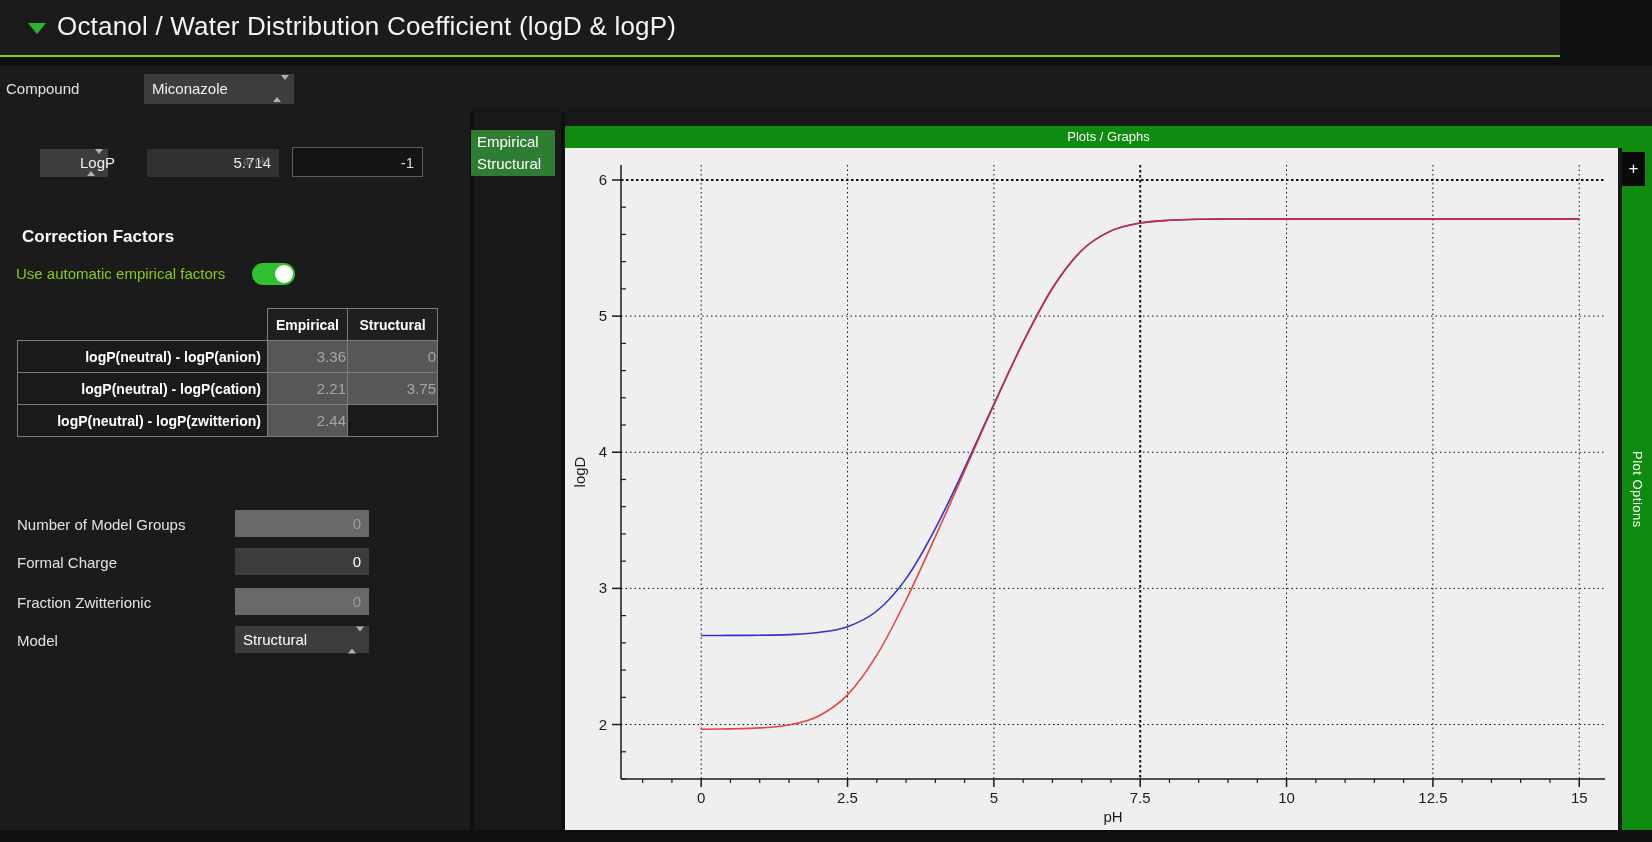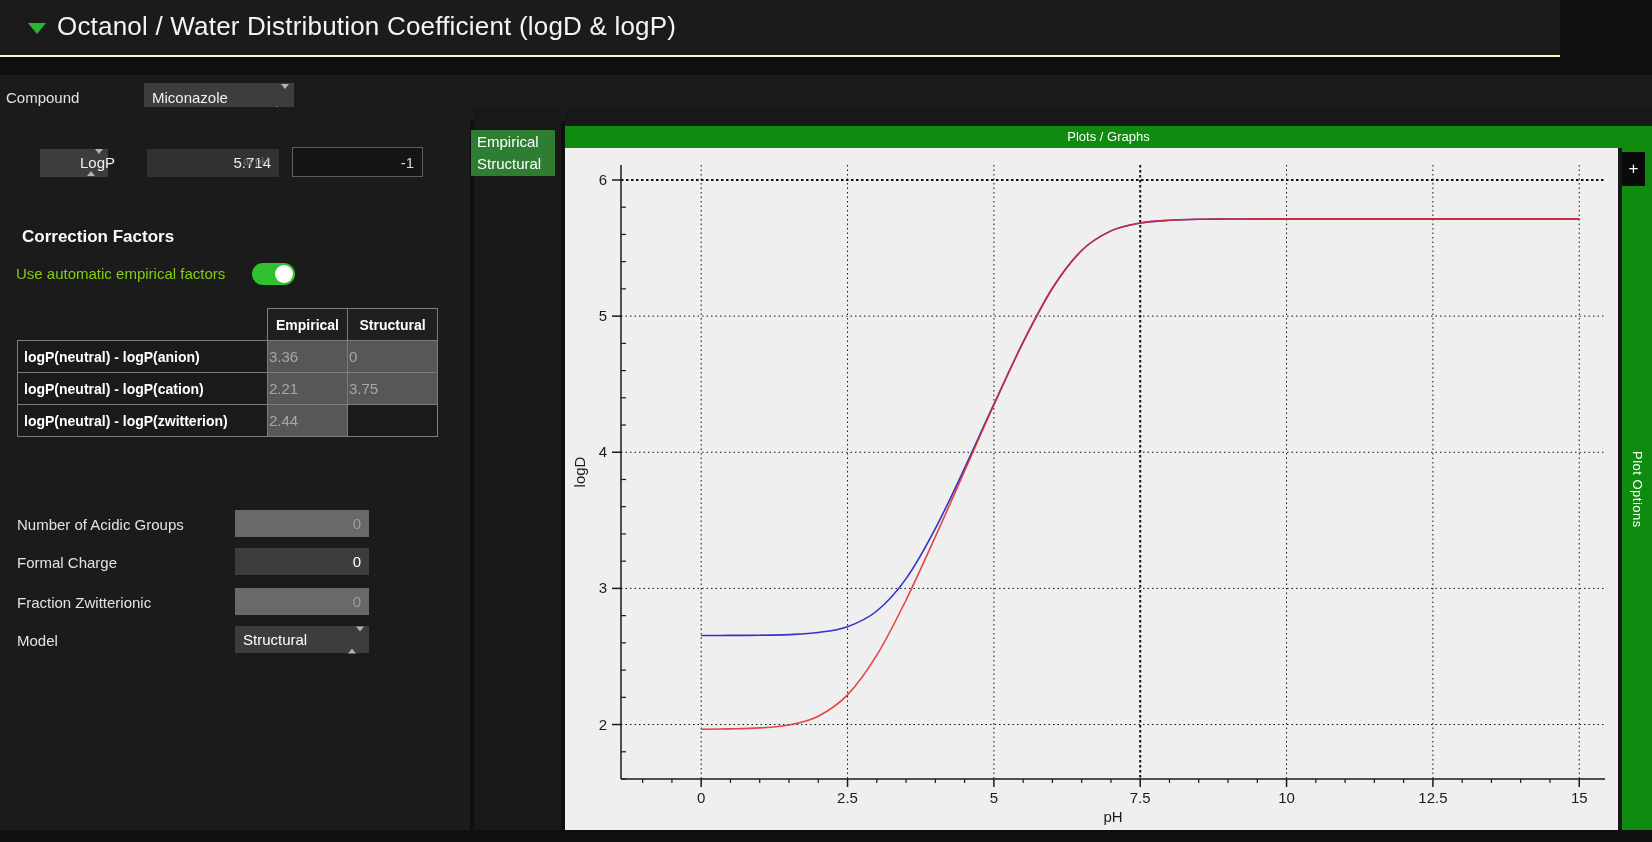--- a/index.html
+++ b/index.html
@@ -2,25 +2,25 @@
 <html><head>
 <meta charset="utf-8">
 <style>
   * { margin:0; padding:0; box-sizing:border-box; }
   html,body { background:#000; }
   #app {
     position:relative; width:1652px; height:842px; overflow:hidden;
     background:#0f0f0f; font-family:"Liberation Sans", sans-serif; color:#e8e8e8;
   }
   
-  .titlebar { position:absolute; left:0; top:0; width:1560px; height:57px; background:#1b1b1b; border-bottom:2px solid #fef9c3; }
+  .titlebar { position:absolute; left:0; top:0; width:1560px; height:57px; background:#1b1b1b; border-bottom:2px solid #84cc16; }
   .collapse-tri { position:absolute; left:28px; top:23px; width:0; height:0;
     border-left:9px solid transparent; border-right:9px solid transparent; border-top:11px solid #2eb52e; cursor:pointer; }
   .page-title { position:absolute; left:57px; top:11px; font-size:26px; font-weight:400; color:#f4f4f4; letter-spacing:.2px; }
-  .compound-row { position:absolute; left:0; top:75px; width:1652px; height:46px; background:#1b1b1b; }
+  .compound-row { position:absolute; left:0; top:66px; width:1652px; height:46px; background:#1b1b1b; }
   .compound-label { position:absolute; left:6px; top:14px; font-size:15px; color:#e3e3e3; }
   
   .select, .input, .rofield {
     position:absolute; height:28px; font-size:15px; line-height:28px; color:#f0f0f0;
   }
   .select { background:#3d3d3d; padding:0 22px 0 8px; cursor:pointer;margin-left:13px; }
   .rofield { background:#323232; text-align:right; padding:0 8px; }
   .spinner { position:absolute; right:5px; top:50%; transform:translateY(-50%); }
   .spin-up { width:0; height:0; border-left:4px solid transparent; border-right:4px solid transparent; border-bottom:5px solid #b2b2b2; margin-bottom:3px; }
   .spin-down { width:0; height:0; border-left:4px solid transparent; border-right:4px solid transparent; border-top:5px solid #b2b2b2; }
@@ -28,21 +28,21 @@
   .left-panel { position:absolute; left:0; top:107px; width:470px; height:723px; background:#1b1b1b; }
   .mid-col { position:absolute; left:474px; top:107px; width:87px; height:723px; background:#181818; }
   .atph { position:absolute; left:243px; top:48px; font-size:11px; color:#6f6f6f; }
   .ph-input { left:292px; top:40px; width:131px; height:30px; background:#151515; border:1px solid #5d5d5d; color:#d8d8d8; text-align:right; padding:0 8px; font-size:15px; font-family:inherit; }
   .section-h { position:absolute; left:22px; top:120px; font-size:17px; font-weight:bold; color:#fafafa; }
   .auto-label { position:absolute; left:16px; top:158px; font-size:15px; color:#84cc16; }
   .toggle { position:absolute; left:252px; top:156px; width:43px; height:22px; border-radius:11px; background:#2fc12f; cursor:pointer; }
   .toggle .knob { position:absolute; right:2px; top:2px; width:18px; height:18px; border-radius:50%; background:#fff; }
   
   .cf-table { position:absolute; left:17px; top:201px; border-collapse:collapse; }
-  .cf-table td, .cf-table th { border:1px solid #7c7c7c; height:32px; font-size:14px; }
+  .cf-table td, .cf-table th { border:1px solid #7c7c7c; height:32px; font-size:14px;text-align:right; }
   .cf-table th { color:#fff; font-weight:bold; background:#1f1f1f; text-align:center; padding:0 6px; }
   .cf-table th.blank { border:none; background:none; }
   .cf-table td.lbl { width:250px; background:#1b1b1b; color:#fff; font-weight:bold; padding:0 6px; }
   .cf-table td.val { background:#575757; color:#a6a6a6; padding:0 1px; font-size:15px; }
   .cf-table td.emptyc { background:#1a1a1a; }
   .col-emp { width:80px; } .col-str { width:90px; }
   
   .fld-label { position:absolute; left:17px; font-size:15px; color:#e3e3e3; }
   .fld { position:absolute; left:235px; width:134px; height:27px; font-size:15px; line-height:27px; text-align:right; padding:0 8px; }
   .fld.disabled { background:#696969; color:#9e9e9e; }
@@ -113,21 +113,21 @@
         <td class="val">3.75</td>
       </tr>
       <tr>
         <td class="lbl">logP(neutral) - logP(zwitterion)</td>
         <td class="val">2.44</td>
         <td class="emptyc"></td>
       </tr>
     </tbody>
       </table>
 
-    <div class="fld-label" style="top:409px;">Number of Acidic Groups</div>
+    <div class="fld-label" style="top:409px;">Number of Model Groups</div>
     <div class="fld disabled" style="top:403px;">0</div>
 
     <div class="fld-label" style="top:447px;">Formal Charge</div>
     <div class="fld enabled" style="top:441px;">0</div>
 
     <div class="fld-label" style="top:487px;">Fraction Zwitterionic</div>
     <div class="fld disabled" style="top:481px;">0</div>
 
     <div class="fld-label" style="top:525px;">Model</div>
     <div class="fld sel" style="top:519px;">

